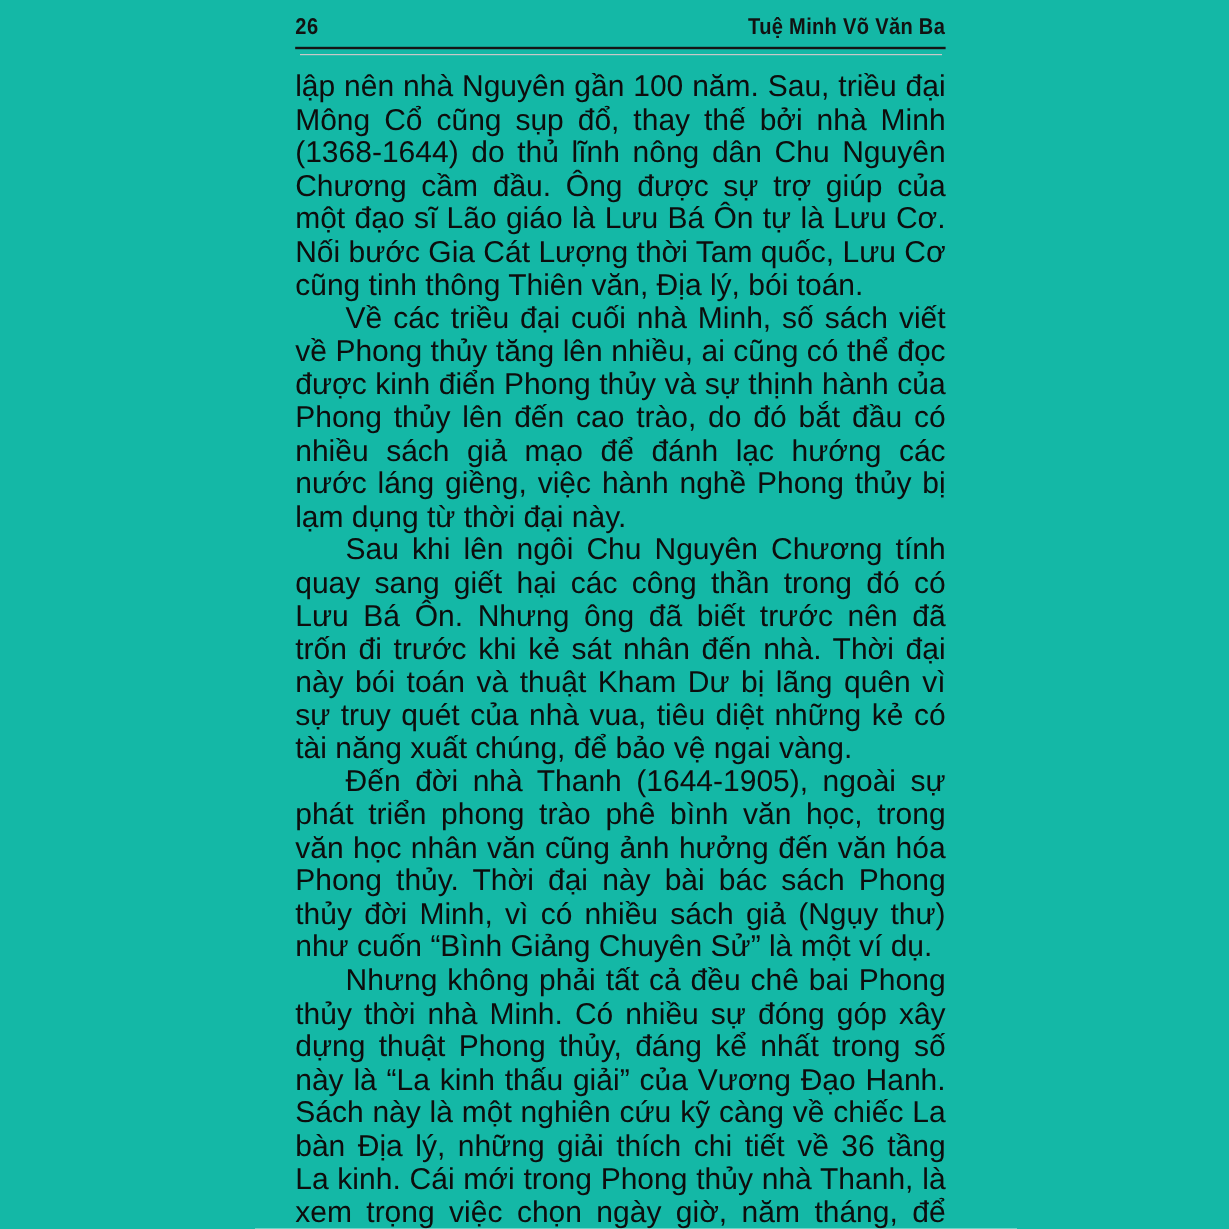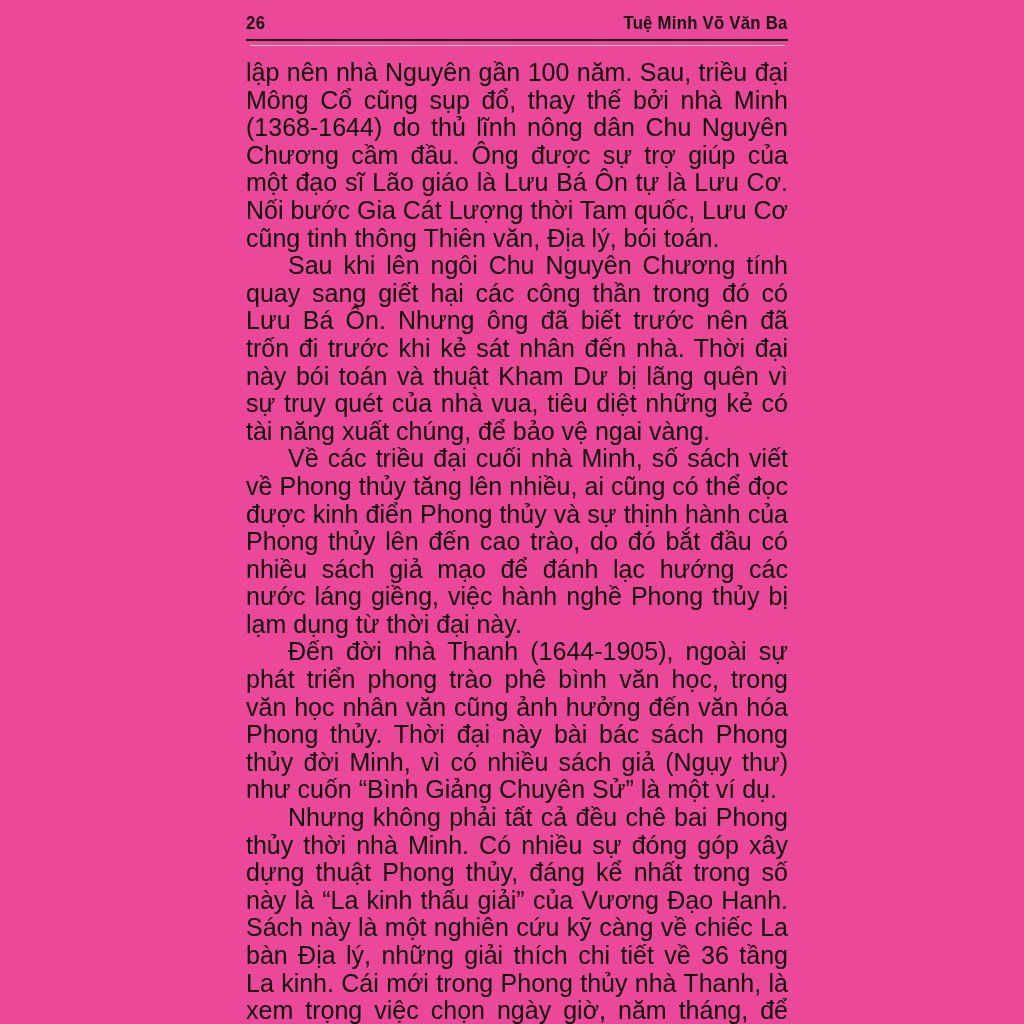--- a/index.html
+++ b/index.html
@@ -4,21 +4,21 @@
 <style>
   html, body {
     margin: 0;
     padding: 0;
     background: #ffffff;
   }
   .page {
     position: relative;
     width: 1024px;
     height: 1024px;
-    background: #ec4899;
+    background: #14b8a6;
     overflow: hidden;
   }
   .header {
     position: absolute;
     left: 246px;
     top: 12px;
     width: 542px;
     display: flex;
     justify-content: space-between;
     align-items: flex-end;
@@ -80,19 +80,19 @@
   <div class="header">
     <span class="pgnum">26</span>
     <span class="runtitle">Tuệ Minh Võ Văn Ba</span>
   </div>
 
   <div class="rule-main"></div>
   <div class="rule-ghost"></div>
 
   <main class="body-text" id="body-text">
       <p class="">lập nên nhà Nguyên gần 100 năm. Sau, triều đại Mông Cổ cũng sụp đổ, thay thế bởi nhà Minh (1368-1644) do thủ lĩnh nông dân Chu Nguyên Chương cầm đầu. Ông được sự trợ giúp của một đạo sĩ Lão giáo là Lưu Bá Ôn tự là Lưu Cơ. Nối bước Gia Cát Lượng thời Tam quốc, Lưu Cơ cũng tinh thông Thiên văn, Địa lý, bói toán.</p>
+      <p class="indent">Về các triều đại cuối nhà Minh, số sách viết về Phong thủy tăng lên nhiều, ai cũng có thể đọc được kinh điển Phong thủy và sự thịnh hành của Phong thủy lên đến cao trào, do đó bắt đầu có nhiều sách giả mạo để đánh lạc hướng các nước láng giềng, việc hành nghề Phong thủy bị lạm dụng từ thời đại này.</p>
       <p class="indent">Sau khi lên ngôi Chu Nguyên Chương tính quay sang giết hại các công thần trong đó có Lưu Bá Ôn. Nhưng ông đã biết trước nên đã trốn đi trước khi kẻ sát nhân đến nhà. Thời đại này bói toán và thuật Kham Dư bị lãng quên vì sự truy quét của nhà vua, tiêu diệt những kẻ có tài năng xuất chúng, để bảo vệ ngai vàng.</p>
-      <p class="indent">Về các triều đại cuối nhà Minh, số sách viết về Phong thủy tăng lên nhiều, ai cũng có thể đọc được kinh điển Phong thủy và sự thịnh hành của Phong thủy lên đến cao trào, do đó bắt đầu có nhiều sách giả mạo để đánh lạc hướng các nước láng giềng, việc hành nghề Phong thủy bị lạm dụng từ thời đại này.</p>
       <p class="indent">Đến đời nhà Thanh (1644-1905), ngoài sự phát triển phong trào phê bình văn học, trong văn học nhân văn cũng ảnh hưởng đến văn hóa Phong thủy. Thời đại này bài bác sách Phong thủy đời Minh, vì có nhiều sách giả (Ngụy thư) như cuốn “Bình Giảng Chuyên Sử” là một ví dụ.</p>
       <p class="indent">Nhưng không phải tất cả đều chê bai Phong thủy thời nhà Minh. Có nhiều sự đóng góp xây dựng thuật Phong thủy, đáng kể nhất trong số này là “La kinh thấu giải” của Vương Đạo Hanh. Sách này là một nghiên cứu kỹ càng về chiếc La bàn Địa lý, những giải thích chi tiết về 36 tầng La kinh. Cái mới trong Phong thủy nhà Thanh, là xem trọng việc chọn ngày giờ, năm tháng, để đào đất xây nhà, sửa chữa nhà, hạ huyệt, dựng bia, v.v...</p>
     </main>
 
 </div>
 
 </body></html>

